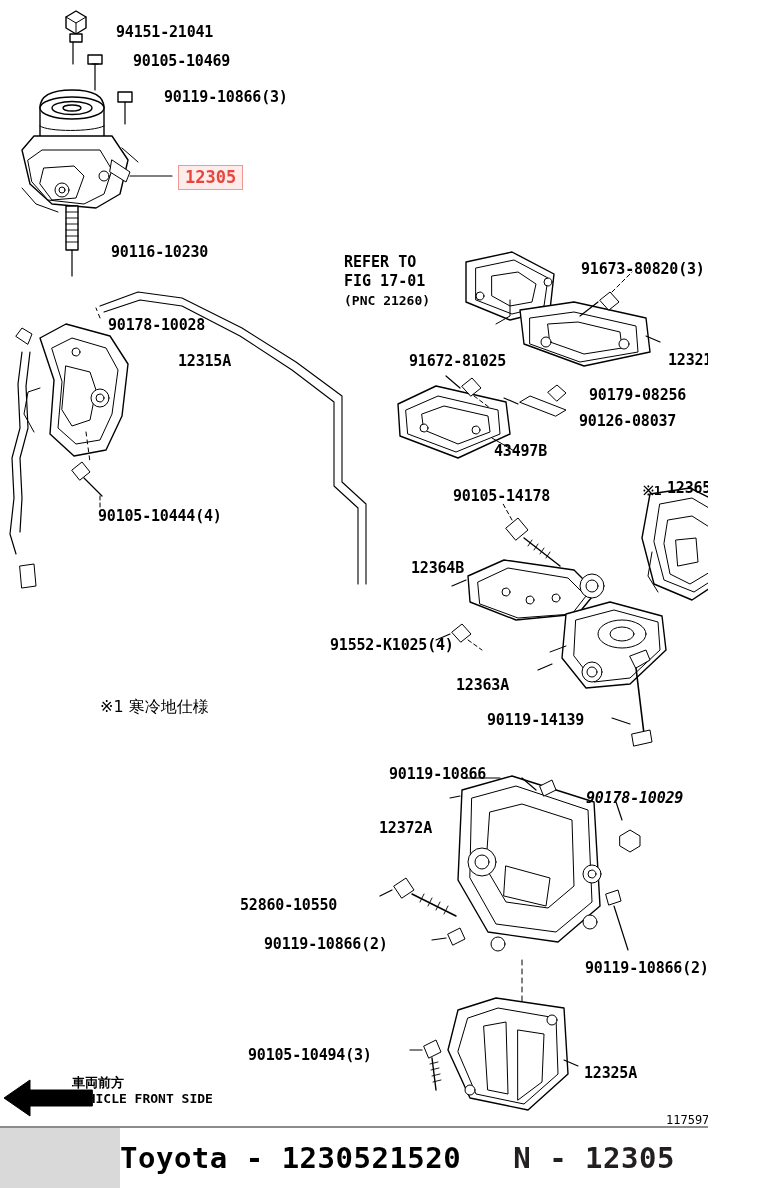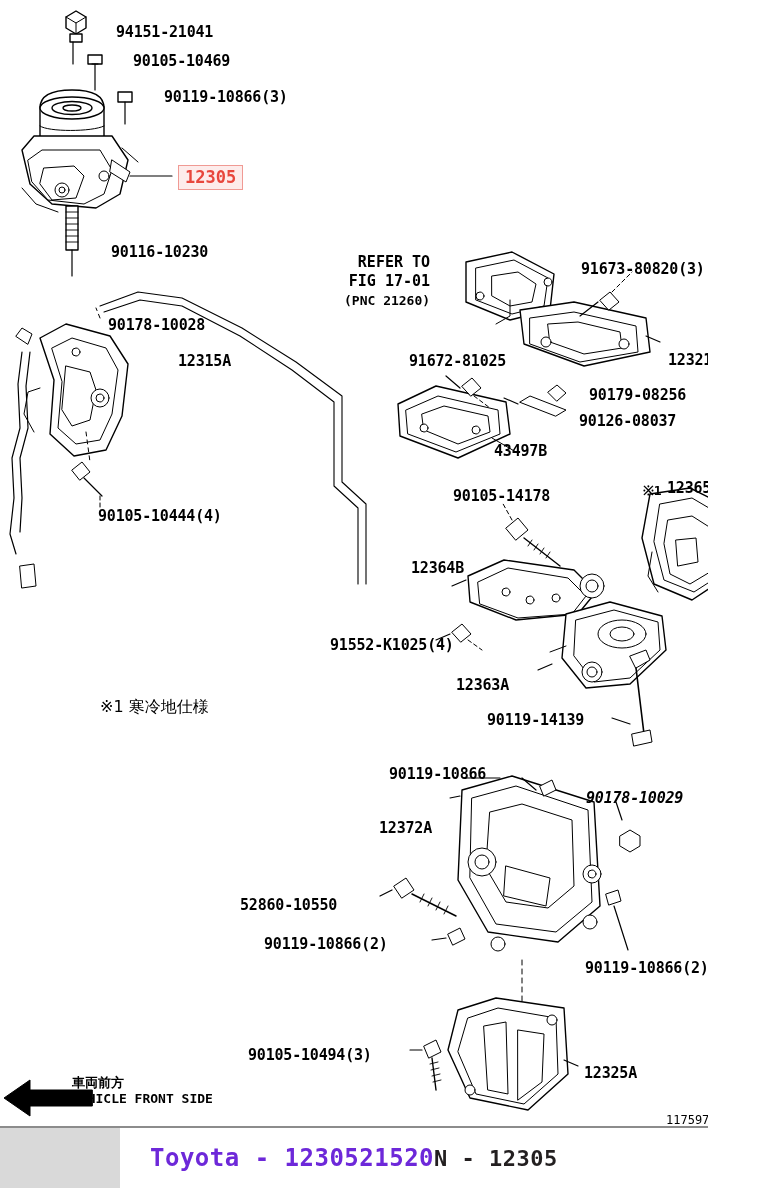--- a/index.html
+++ b/index.html
@@ -46,21 +46,20 @@
     white-space: nowrap;
   }
   .refer {
     position: absolute;
     font-family: "DejaVu Sans Mono", monospace;
     font-size: 15px;
     font-weight: 700;
     color: #000;
     line-height: 19px;
     white-space: nowrap;
-    text-align: right;
   }
   .refer .pnc {
     font-size: 13px;
     font-weight: 700;
   }
   .frontlabel {
     position: absolute;
     font-family: "DejaVu Sans", sans-serif;
     font-size: 13px;
     font-weight: 700;
@@ -94,31 +93,31 @@
     left: 120px;
     top: 0;
     width: 640px;
     height: 60px;
     background: #ffffff;
     display: flex;
     align-items: center;
   }
   #footer-left {
     font-family: "DejaVu Sans Mono", monospace;
-    font-size: 24px;
-    font-weight: 700;
-    color: #6d28d9;
-    margin-left: 30px;
+    font-size: 29px;
+    font-weight: 700;
+    color: #000000;
     letter-spacing: 0.5px;
   }
   #footer-right {
     font-family: "DejaVu Sans Mono", monospace;
-    font-size: 22px;
+    font-size: 29px;
     font-weight: 700;
     color: #231f20;
+    margin-left: 52px;
     letter-spacing: 0.5px;
   }
   svg.art {
     position: absolute;
     left: 0;
     top: 0;
     width: 760px;
     height: 1188px;
   }
 </style>

